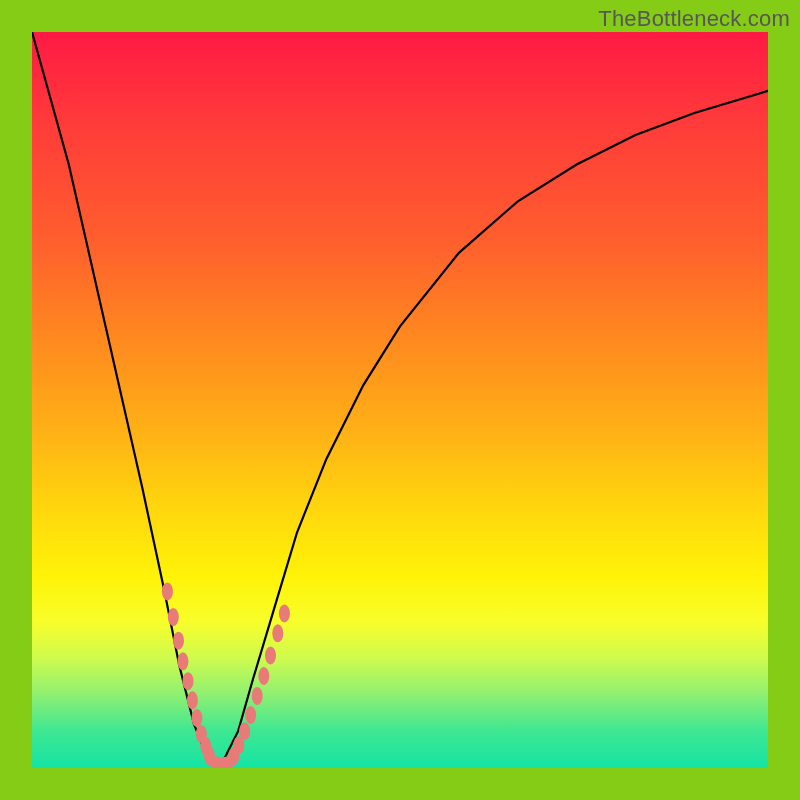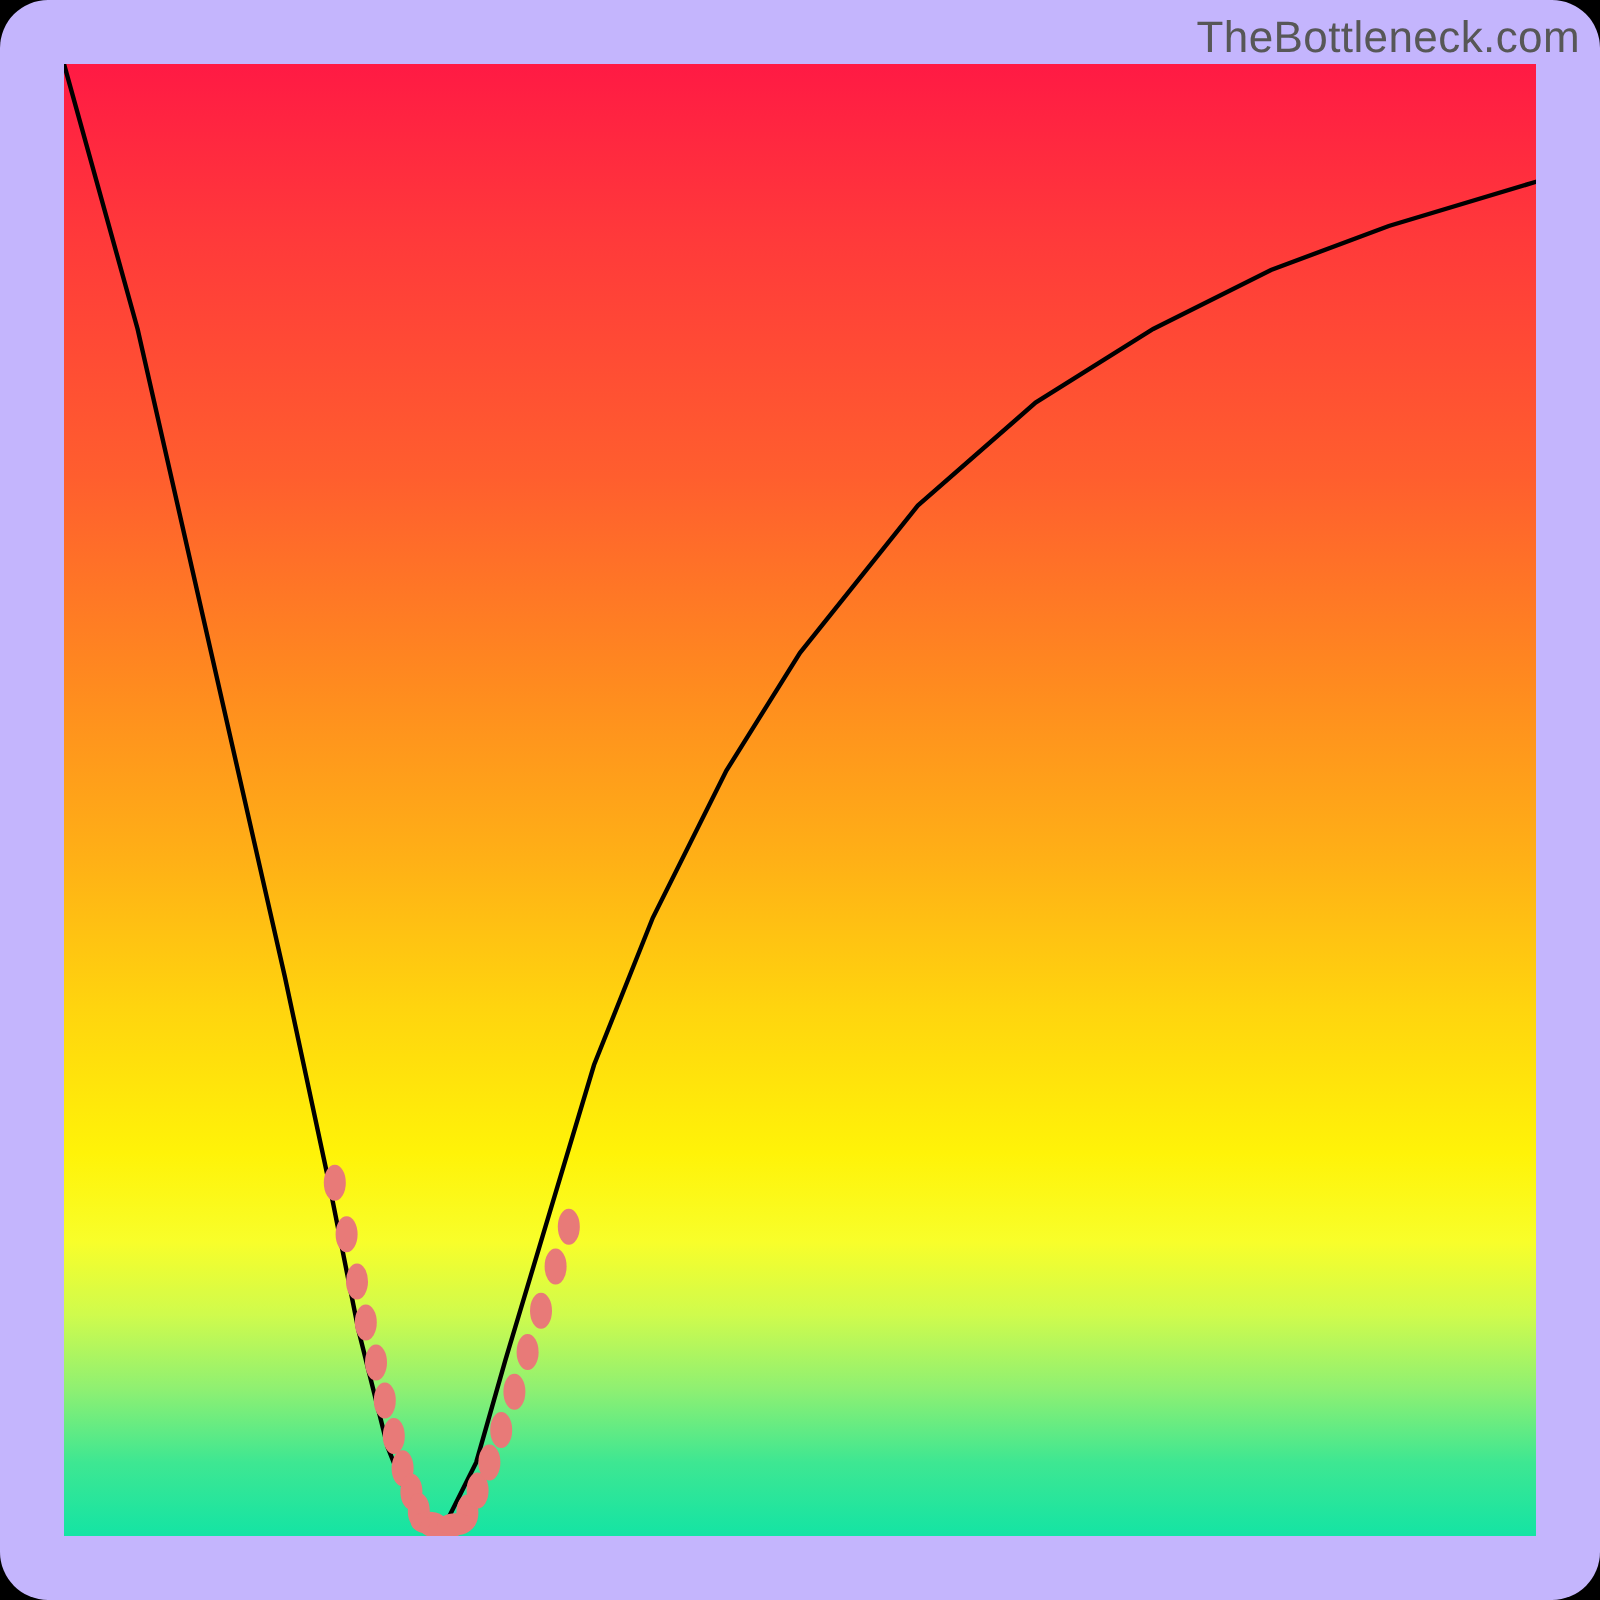--- a/index.html
+++ b/index.html
@@ -8,22 +8,21 @@
     width: 800px;
     height: 800px;
     background: #000;
     overflow: hidden;
     font-family: Arial, Helvetica, sans-serif;
   }
   .outer {
     position: relative;
     width: 800px;
     height: 800px;
-    background: #c4b5fd;
-    border-radius: 24px;
+    background: #84cc16;
   }
   .plot-area {
     position: absolute;
     left: 32px;
     top: 32px;
     width: 736px;
     height: 736px;
     overflow: hidden;
 
     

